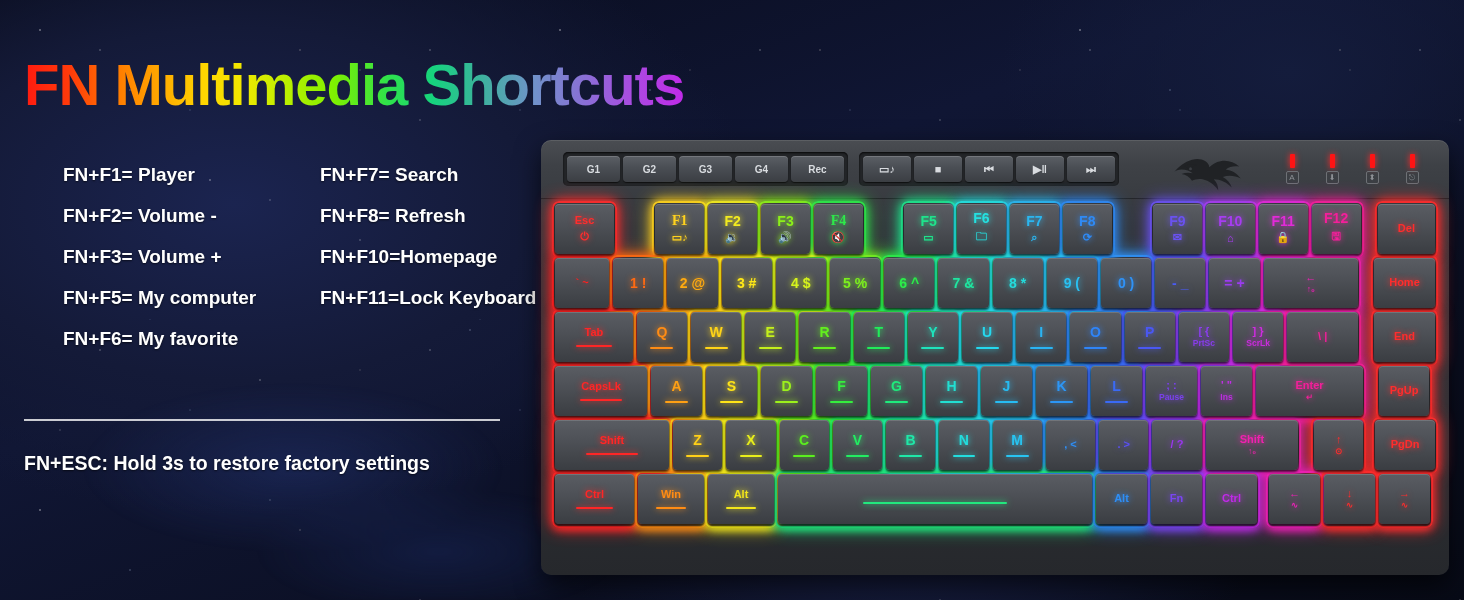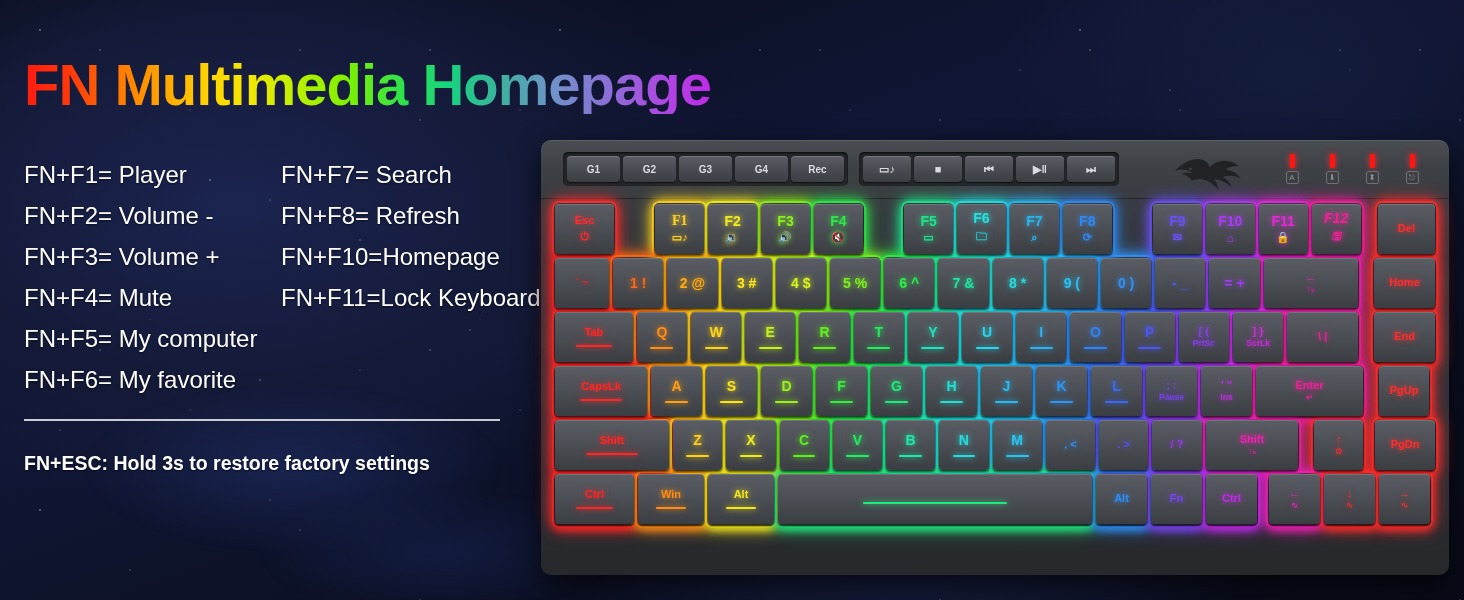--- a/index.html
+++ b/index.html
@@ -53,21 +53,21 @@
       #ff1a10 0%, #ff3b0a 7%, #ff7a00 14%, #ffab00 21%,
       #ffd400 27%, #f2e800 33%, #b9f000 40%, #7ef000 47%,
       #2fe24a 55%, #16d37e 62%, #3bb39c 69%, #6f93c9 77%,
       #8a6fd6 85%, #a94ce0 92%, #c02ae8 100%);
     -webkit-background-clip: text; background-clip: text;
     color: transparent; -webkit-text-fill-color: transparent;
     white-space: nowrap;
   }
 
   
-  .col { position: absolute; color: #fff; font-size: 24px; font-weight: 400; }
+  .col { position: absolute; color: #fff; font-size: 19px; font-weight: 700; margin-left: 39px; }
   #col-left  { left: 24px; top: 154px; }
   #col-right { left: 281px; top: 154px; }
   .col .line { height: 41px; line-height: 41px; white-space: nowrap; text-shadow: 0 1px 2px rgba(0,0,0,.6); }
 
   #divider {
     position: absolute; left: 24px; top: 419px; width: 476px; height: 2px;
     background: rgba(255,255,255,.78);
   }
   #notes { position: absolute; left: 24px; top: 443px; color:#fff; font-size: 19.5px; font-weight: 700; }
   #notes .line { height: 41px; line-height: 41px; white-space: nowrap; text-shadow: 0 1px 2px rgba(0,0,0,.6); }
@@ -141,27 +141,26 @@
   .gapcell::before, .gapcell::after { display:none; }
 </style>
 </head>
 <body>
 
 <div id="stage">
   <div class="stars"></div>
   <div class="stars b"></div>
   <div class="nebula"></div>
 
-  <h1 id="title">FN Multimedia Homepage</h1>
+  <h1 id="title">FN Multimedia Shortcuts</h1>
 
   <div class="col" id="col-left">
       <div class="line">FN+F1= Player</div>
       <div class="line">FN+F2= Volume -</div>
       <div class="line">FN+F3= Volume +</div>
-      <div class="line">FN+F4= Mute</div>
       <div class="line">FN+F5= My computer</div>
       <div class="line">FN+F6= My favorite</div>
     </div>
   <div class="col" id="col-right">
       <div class="line">FN+F7= Search</div>
       <div class="line">FN+F8= Refresh</div>
       <div class="line">FN+F10=Homepage</div>
       <div class="line">FN+F11=Lock Keyboard</div>
     </div>
 
@@ -243,21 +242,21 @@
               <div class="klegend">F2</div>
               <div class="kglyph">🔉</div>
             </div>
           </div>
           <div class="kcell" style="width: 53px; --c: #8cf01a;">
             <div class="key">
               <div class="klegend">F3</div>
               <div class="kglyph">🔊</div>
             </div>
           </div>
-          <div class="kcell" style="width: 53px; --c: #2ee84a;">
+          <div class="kcell" style="width: 53px; font-family: Liberation Serif, serif; --c: #2ee84a;">
             <div class="key">
               <div class="klegend">F4</div>
               <div class="kglyph">🔇</div>
             </div>
           </div>
           <div class="kcell gapcell" style="width: 36px;"></div>
           <div class="kcell" style="width: 53px; --c: #1fe38c;">
             <div class="key">
               <div class="klegend">F5</div>
               <div class="kglyph">▭</div>
@@ -293,21 +292,21 @@
               <div class="klegend">F10</div>
               <div class="kglyph">⌂</div>
             </div>
           </div>
           <div class="kcell" style="width: 53px; --c: #e22ad8;">
             <div class="key">
               <div class="klegend">F11</div>
               <div class="kglyph">🔒</div>
             </div>
           </div>
-          <div class="kcell" style="width: 53px; font-style: italic; --c: #f41f9a;">
+          <div class="kcell" style="width: 53px; --c: #f41f9a;">
             <div class="key">
               <div class="klegend">F12</div>
               <div class="kglyph">🖫</div>
             </div>
           </div>
           <div class="kcell gapcell" style="width: 10px;"></div>
           <div class="kcell" style="width: 62px; --c: #ff2d2d;">
             <div class="key">
               <div class="klegend sm">Del</div>
             </div>

